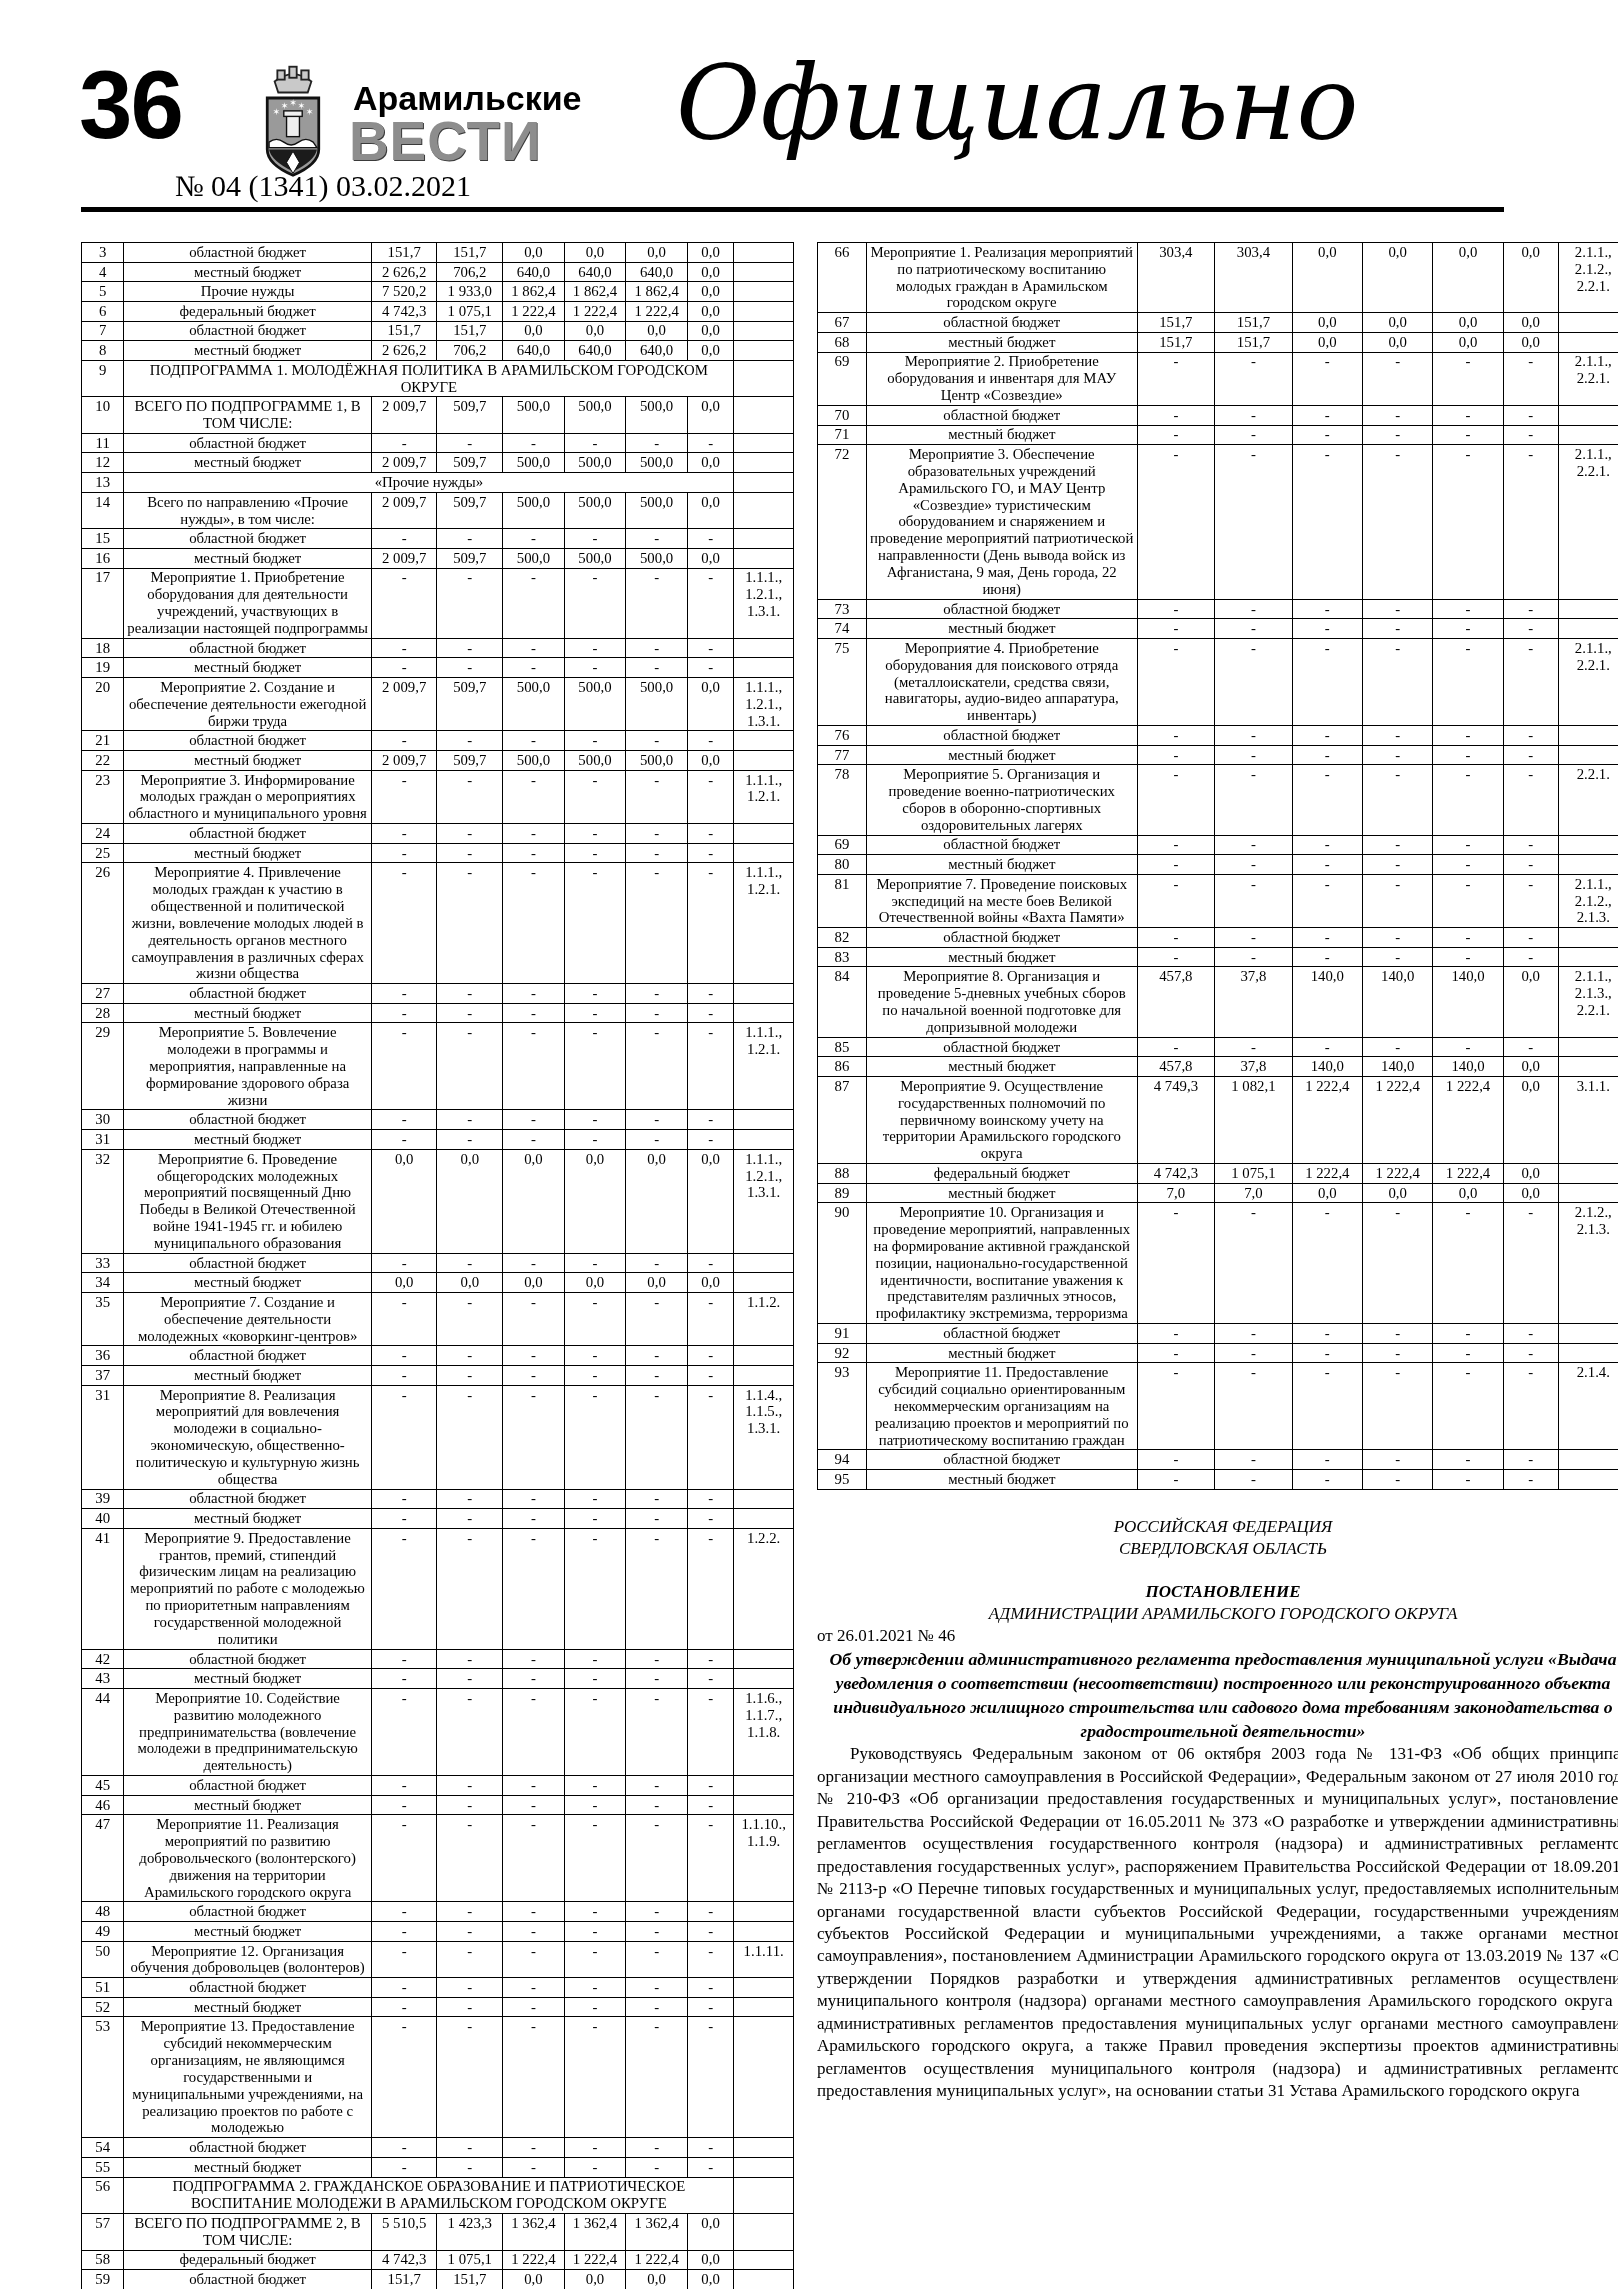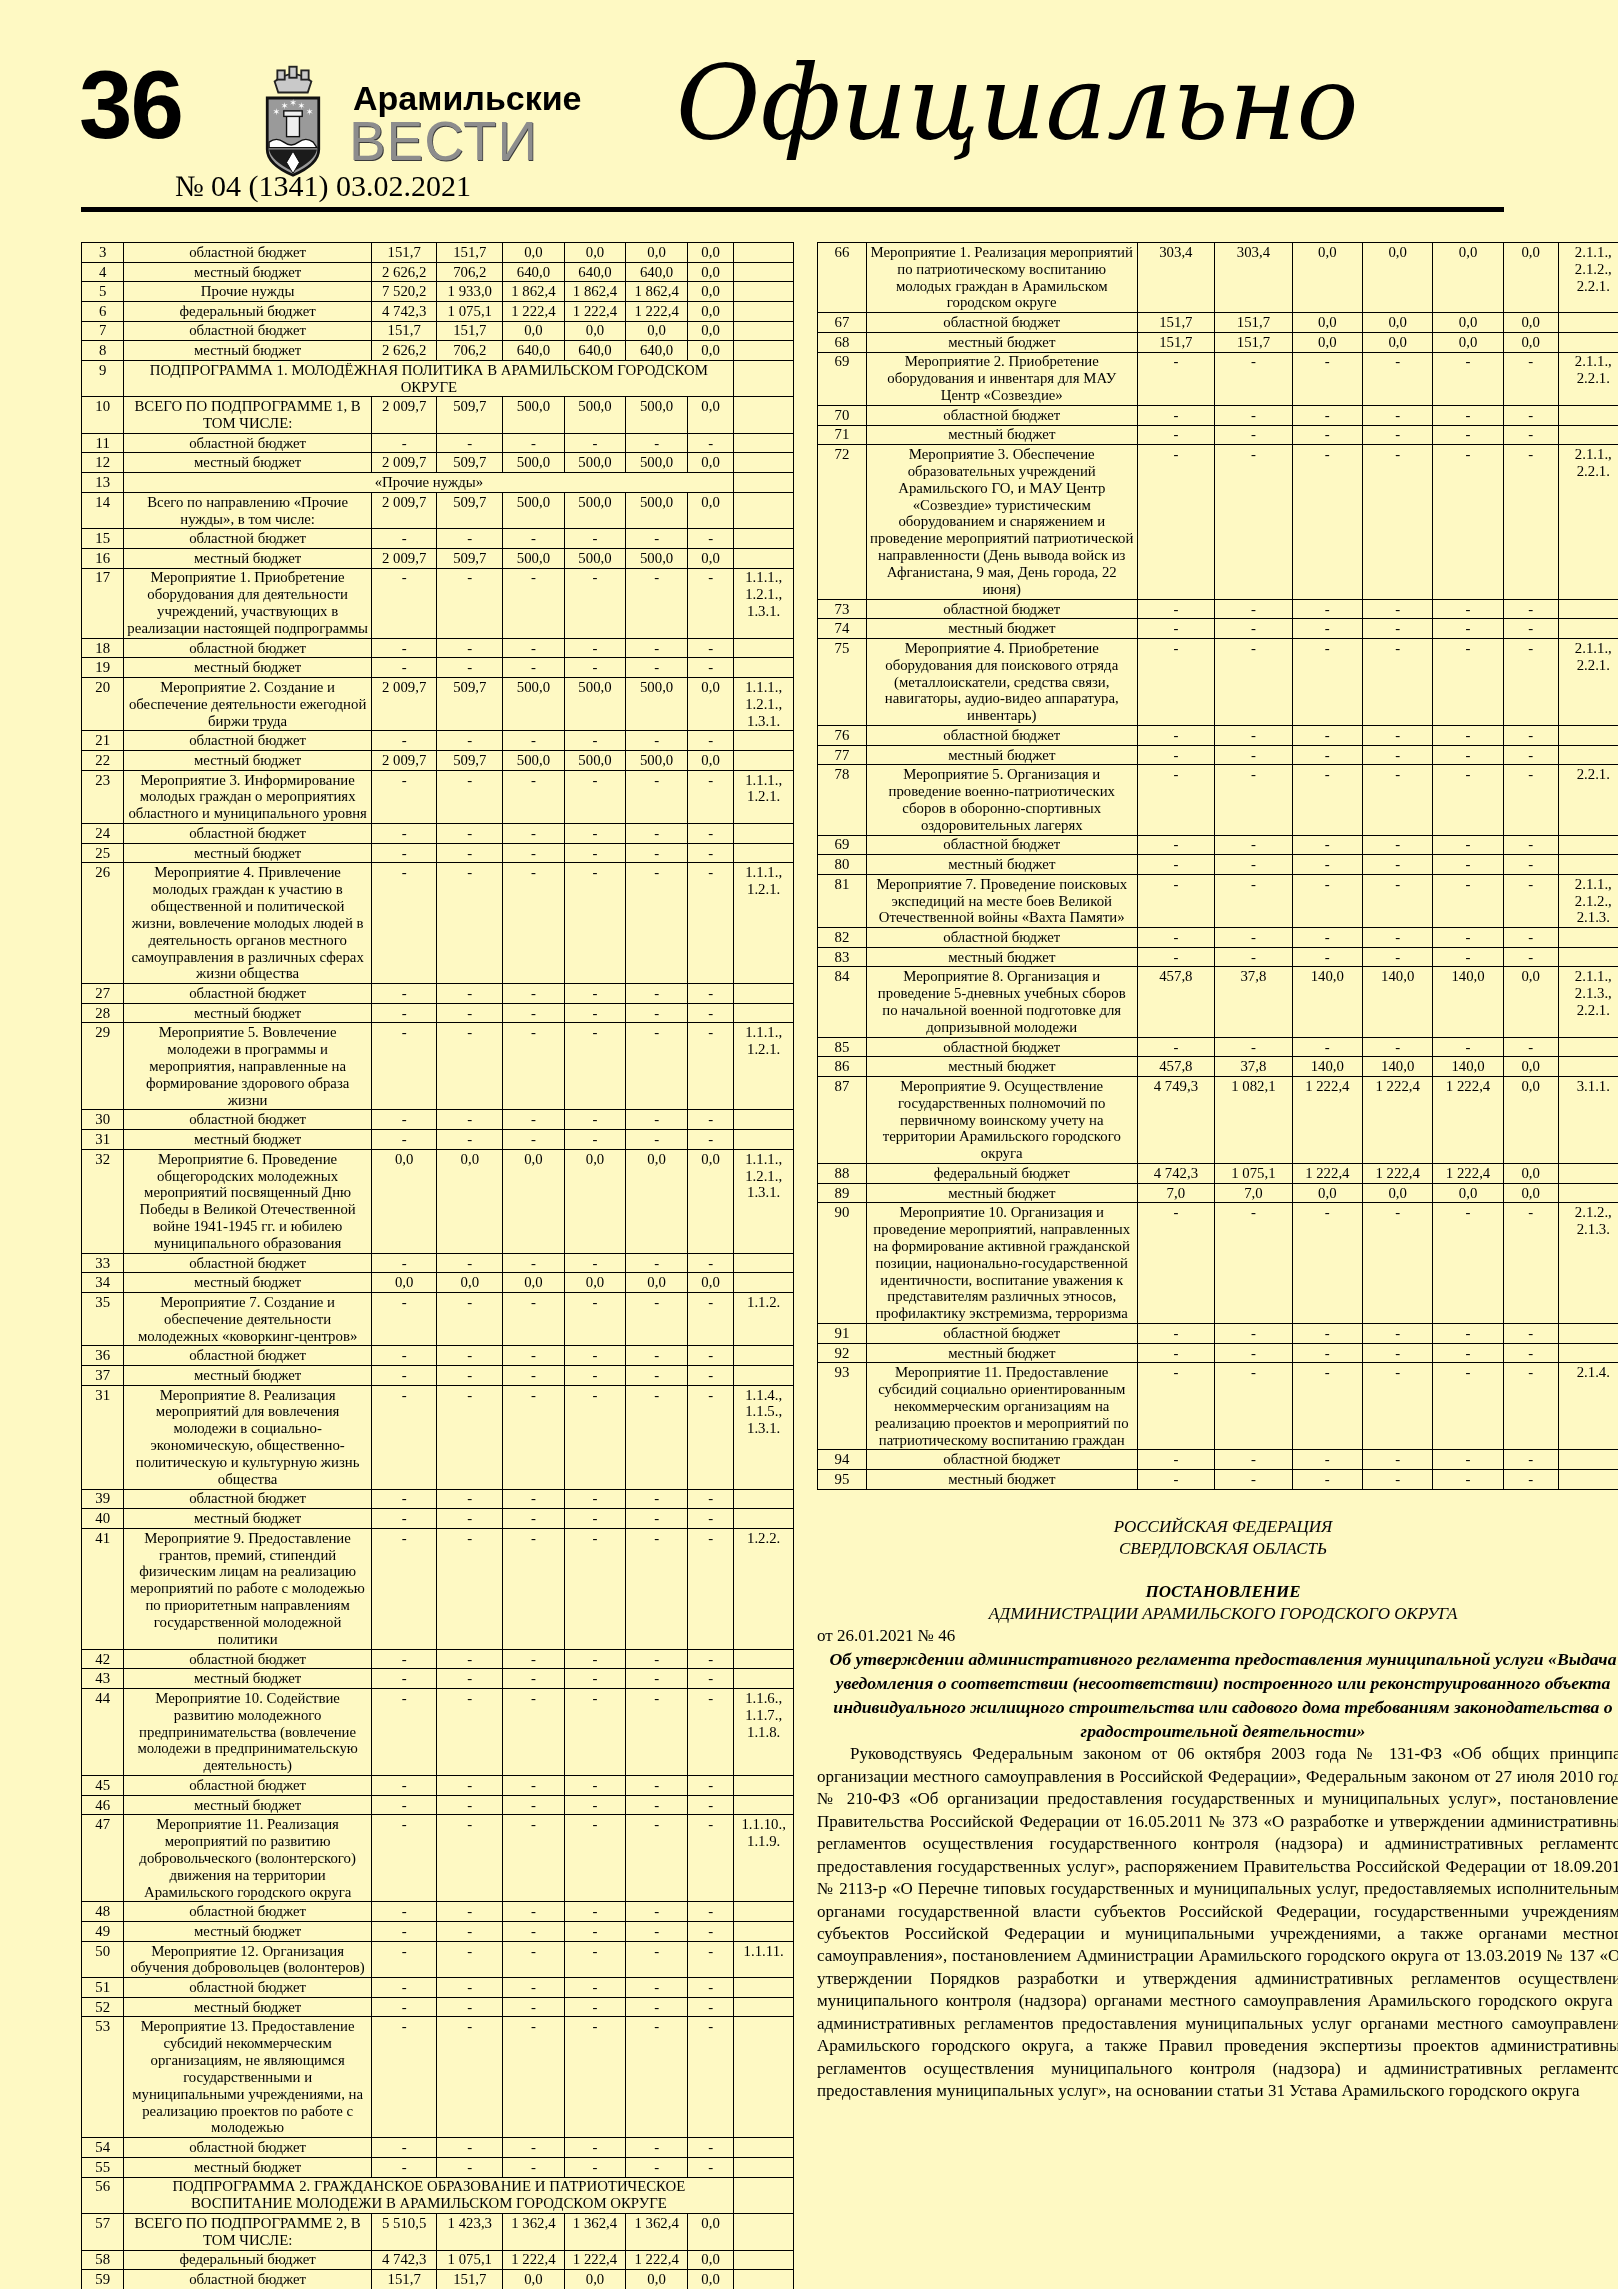--- a/index.html
+++ b/index.html
@@ -1,26 +1,26 @@
 <!DOCTYPE html>
 <html lang="ru" style="font-size:14.8px"><head>
 <meta charset="utf-8">
 <style>
   html,body{margin:0;padding:0;background:#e8e8e8;}
-  .page{position:relative;width:1619px;height:2290px;background:#fef9c3;margin:0 auto;
+  .page{position:relative;width:1619px;height:2290px;background:#ffffff;margin:0 auto;
         font-family:"Liberation Serif",serif;color:#000;overflow:hidden;}
 
   
   .page-number{position:absolute;left:79px;top:57px;font-family:"Liberation Sans",sans-serif;
                font-weight:bold;font-size:96px;line-height:1;letter-spacing:-1.8px;}
   .coat{position:absolute;left:247px;top:61px;}
   .masthead-top{position:absolute;left:353px;top:81px;font-family:"Liberation Sans",sans-serif;
                 font-weight:bold;font-size:34px;line-height:1;}
   .masthead-bottom{position:absolute;left:349px;top:114px;font-family:"Liberation Sans",sans-serif;
-                font-weight:normal;font-size:55px;line-height:1;color:#8d8d8d;
+                font-weight:bold;font-size:55px;line-height:1;color:#8d8d8d;
                 text-shadow:0.9px 0.9px 0 #3a3a3a;letter-spacing:0.9px;}
   .issue-line{position:absolute;left:175px;top:169px;width:434px;font-size:30px;}
   .section-title{position:absolute;left:676px;top:37px;width:646px;text-align:left;
                  font-family:"DejaVu Serif","Liberation Serif",serif;font-style:italic;
                  font-size:103px;line-height:1.3;}
   .header-rule{position:absolute;left:81px;top:207px;width:1423px;height:4.6px;background:#000;}
 
   
   .columns{position:absolute;left:81px;top:242px;width:1423px;display:flex;gap:23px;align-items:flex-start;}
   .col-left{width:713px;flex:none;}

